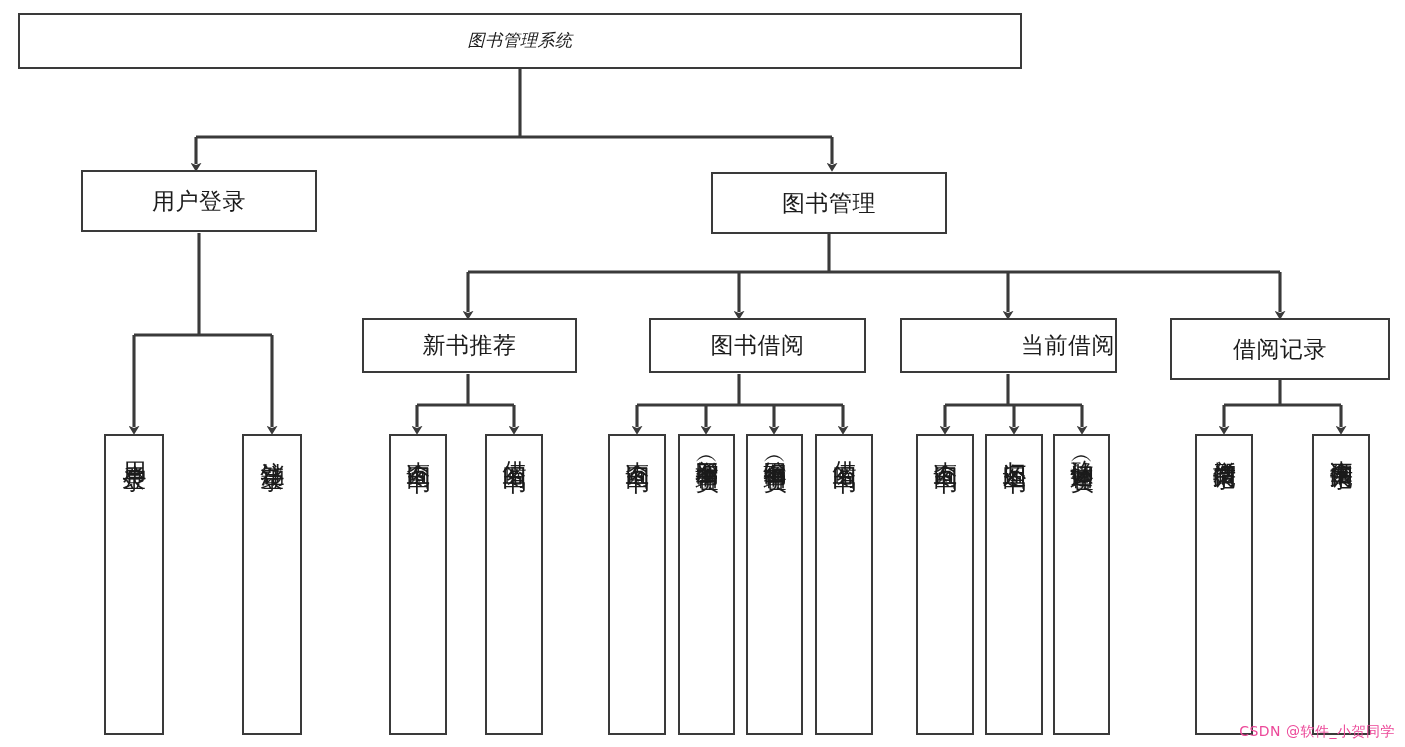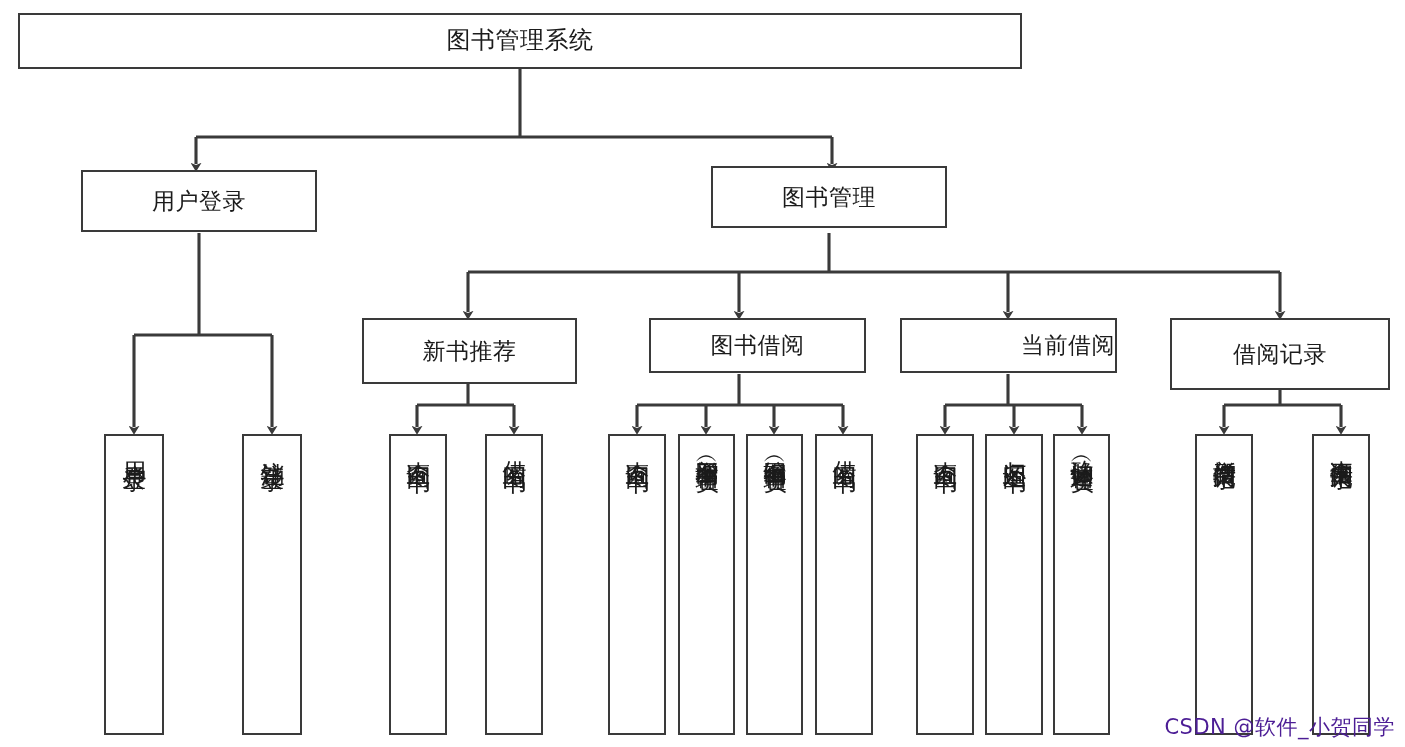--- a/index.html
+++ b/index.html
@@ -42,21 +42,22 @@
     line-height: 1.16;
     white-space: nowrap;
   }
   
   .node.horiz .node-label {
     writing-mode: horizontal-tb;
     font-size: 23px;
     letter-spacing: 0.5px;
   }
   .node.root .node-label {
-    font-size: 24px;
+    font-size: 17px;
+    font-style: italic;
   }
   
   .node.vert {
     align-items: flex-start;
     justify-content: center;
     padding-top: 6px;
   }
   .node.vert .node-label {
     writing-mode: vertical-rl;
     text-orientation: upright;
@@ -67,22 +68,22 @@
     max-height: 100%;
   }
   .node.vert.tall-text .node-label {
     font-size: 23px;
     letter-spacing: 1.5px;
   }
   .watermark {
     position: absolute;
     right: 10px;
     bottom: 6px;
-    font-size: 21px;
-    color: #4c1d95;
+    font-size: 14px;
+    color: #ec4899;
     letter-spacing: 0.5px;
     white-space: nowrap;
     font-family: "DejaVu Sans", "Liberation Sans", sans-serif;
   }
 </style>
 </head>
 <body>
 
 <div id="diagram-root">
 
@@ -136,34 +137,34 @@
     </g>
   </svg>
 
   <div class="node horiz root" style="left:18px; top:13px; width:1004px; height:56px;">
     <span class="node-label">图书管理系统</span>
   </div>
 
   <div class="node horiz" style="left:81px; top:170px; width:236px; height:62px;">
     <span class="node-label">用户登录</span>
   </div>
-  <div class="node horiz" style="left:711px; top:166px; width:236px; height:62px;align-items:center;">
+  <div class="node horiz" style="left:711px; top:172px; width:236px; height:62px;align-items:center;">
     <span class="node-label">图书管理</span>
   </div>
 
-  <div class="node horiz" style="left:362px; top:318px; width:215px; height:66px;">
+  <div class="node horiz" style="left:362px; top:318px; width:215px; height:55px;">
     <span class="node-label">新书推荐</span>
   </div>
   <div class="node horiz" style="left:630px; top:318px; width:217px; height:55px;margin-left:19px;">
     <span class="node-label">图书借阅</span>
   </div>
   <div class="node horiz" style="left:900px; top:318px; width:217px; height:55px;justify-content:flex-end;">
     <span class="node-label">当前借阅</span>
   </div>
-  <div class="node horiz" style="left:1170px; top:318px; width:220px; height:72px;justify-content:center;">
+  <div class="node horiz" style="left:1170px; top:318px; width:220px; height:62px;justify-content:center;">
     <span class="node-label">借阅记录</span>
   </div>
 
   <div class="node vert" style="left:104px; top:434px; width:60px; height:301px;">
     <span class="node-label">用户登录</span>
   </div>
   <div class="node vert" style="left:242px; top:434px; width:60px; height:301px;">
     <span class="node-label">注销登录</span>
   </div>
 

